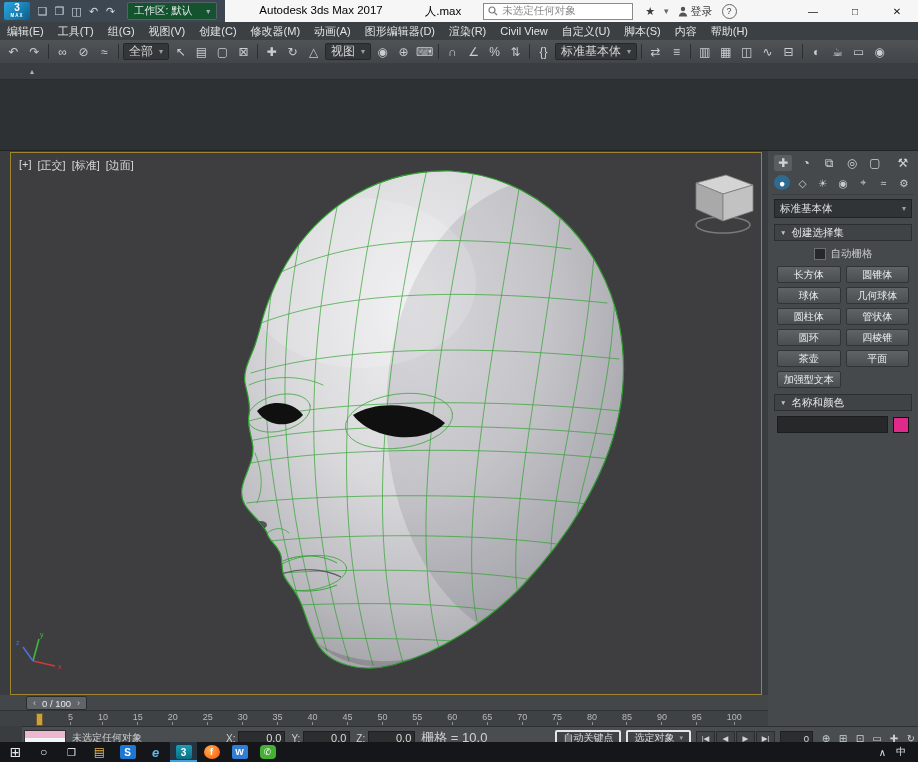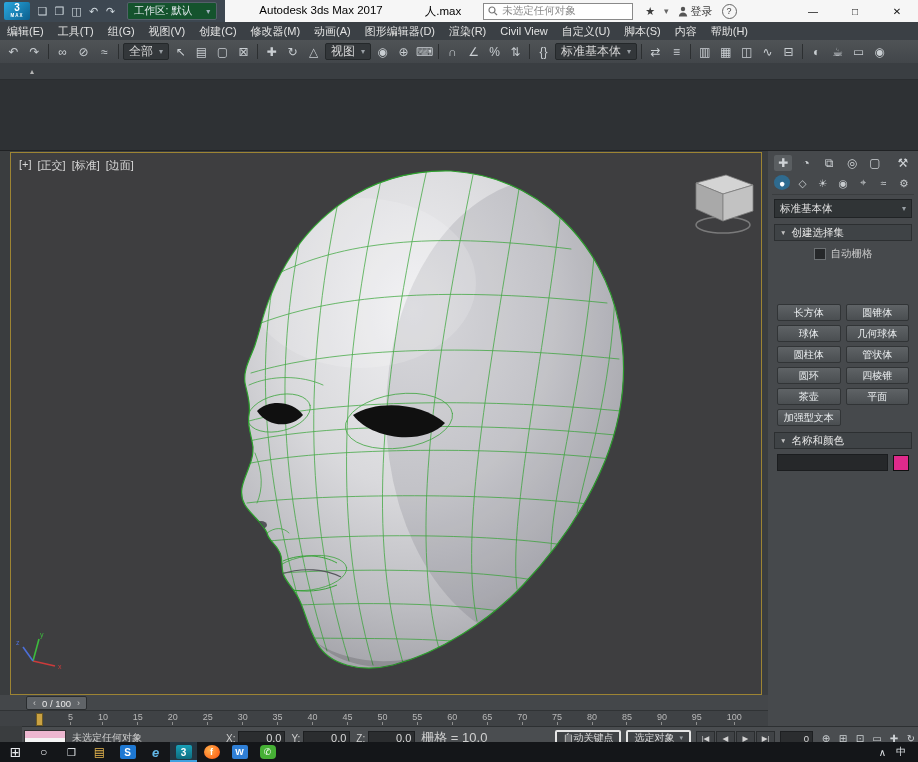--- a/index.html
+++ b/index.html
@@ -58,21 +58,21 @@
   .cp-cat{color:#c6cacd;font-size:10.5px;width:17px;height:15px;display:flex;align-items:center;justify-content:center;border-radius:2px;}
   .cp-cat.active{background:#2f6b8f;border-radius:50%;color:#fff;}
   .prim-combo{margin:4px 2px 0;height:17px;background:#303436;border:1px solid #202325;display:flex;align-items:center;
               justify-content:space-between;padding:0 5px;font-size:10.5px;color:#e2e2e2;}
   .prim-combo .car{font-size:8px;color:#9aa0a5;}
   .rollout{margin:6px 2px 0;background:#3f4346;border:1px solid #2c2f31;height:15px;display:flex;align-items:center;gap:5px;
            padding:0 5px;color:#e6e6e6;font-size:10.5px;}
   .rollout .arr{font-size:6.5px;color:#c2c2c2;}
   .autogrid{display:flex;align-items:center;gap:5px;justify-content:center;margin:6px 0 5px;color:#c9c9c9;font-size:10.5px;}
   .checkbox{width:10px;height:10px;background:#26282a;border:1px solid #6b6f72;}
-  .btn-grid{display:grid;grid-template-columns:1fr 1fr;gap:4px 5px;padding:0 5px;margin-top:38px;}
+  .btn-grid{display:grid;grid-template-columns:1fr 1fr;gap:4px 5px;padding:0 5px;}
   .pbtn{height:15px;background:linear-gradient(#5f6366,#4a4e51);border:1px solid #313436;border-radius:2px;color:#eceff1;
         font-size:10px;display:flex;align-items:center;justify-content:center;white-space:nowrap;}
   .name-row{display:flex;gap:5px;padding:5px 5px;align-items:center;}
   .name-input{flex:1;height:15px;background:#26282a;border:1px solid #1b1d1f;}
   .swatch{width:14px;height:14px;border:1px solid #111;}
   
   .lowerleft{position:absolute;left:0;top:695px;width:768px;height:31px;background:#3f4245;}
   .slider-row{height:15px;position:relative;background:#44474a;border-bottom:1px solid #303335;}
   .slider-handle{position:absolute;left:26px;top:1px;height:12px;padding:0 6px;background:#606468;border:1px solid #2a2d2f;
                  border-radius:2px;display:flex;align-items:center;gap:6px;color:#e8e8e8;font-size:9.5px;}

